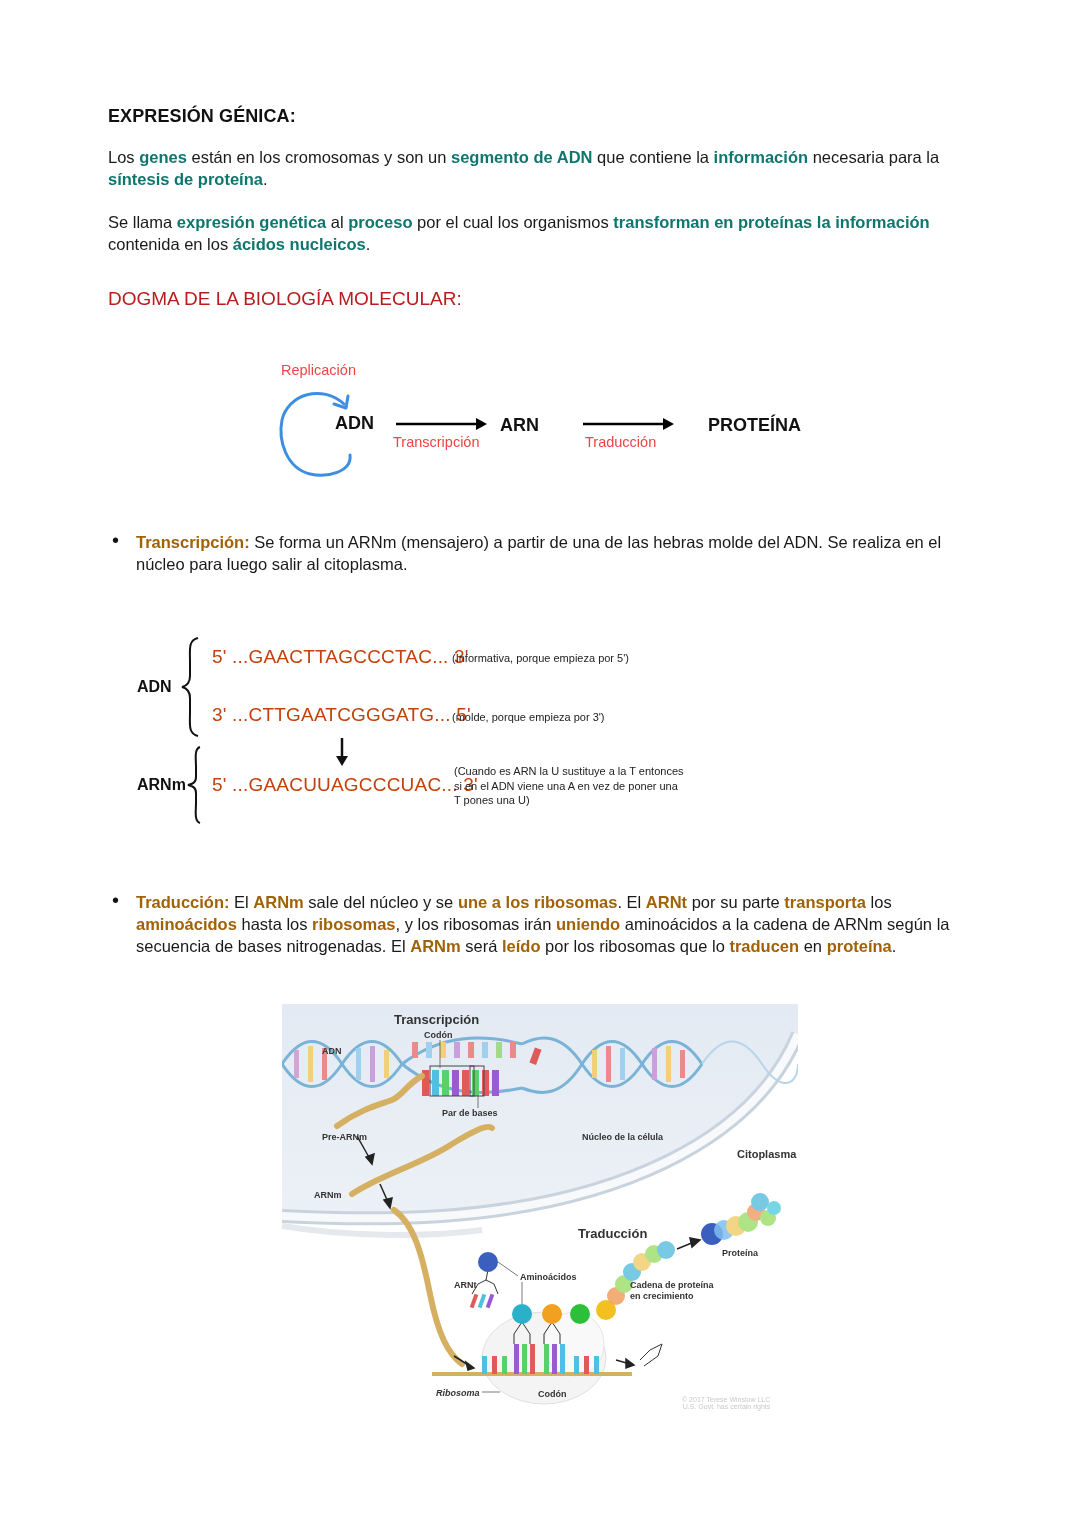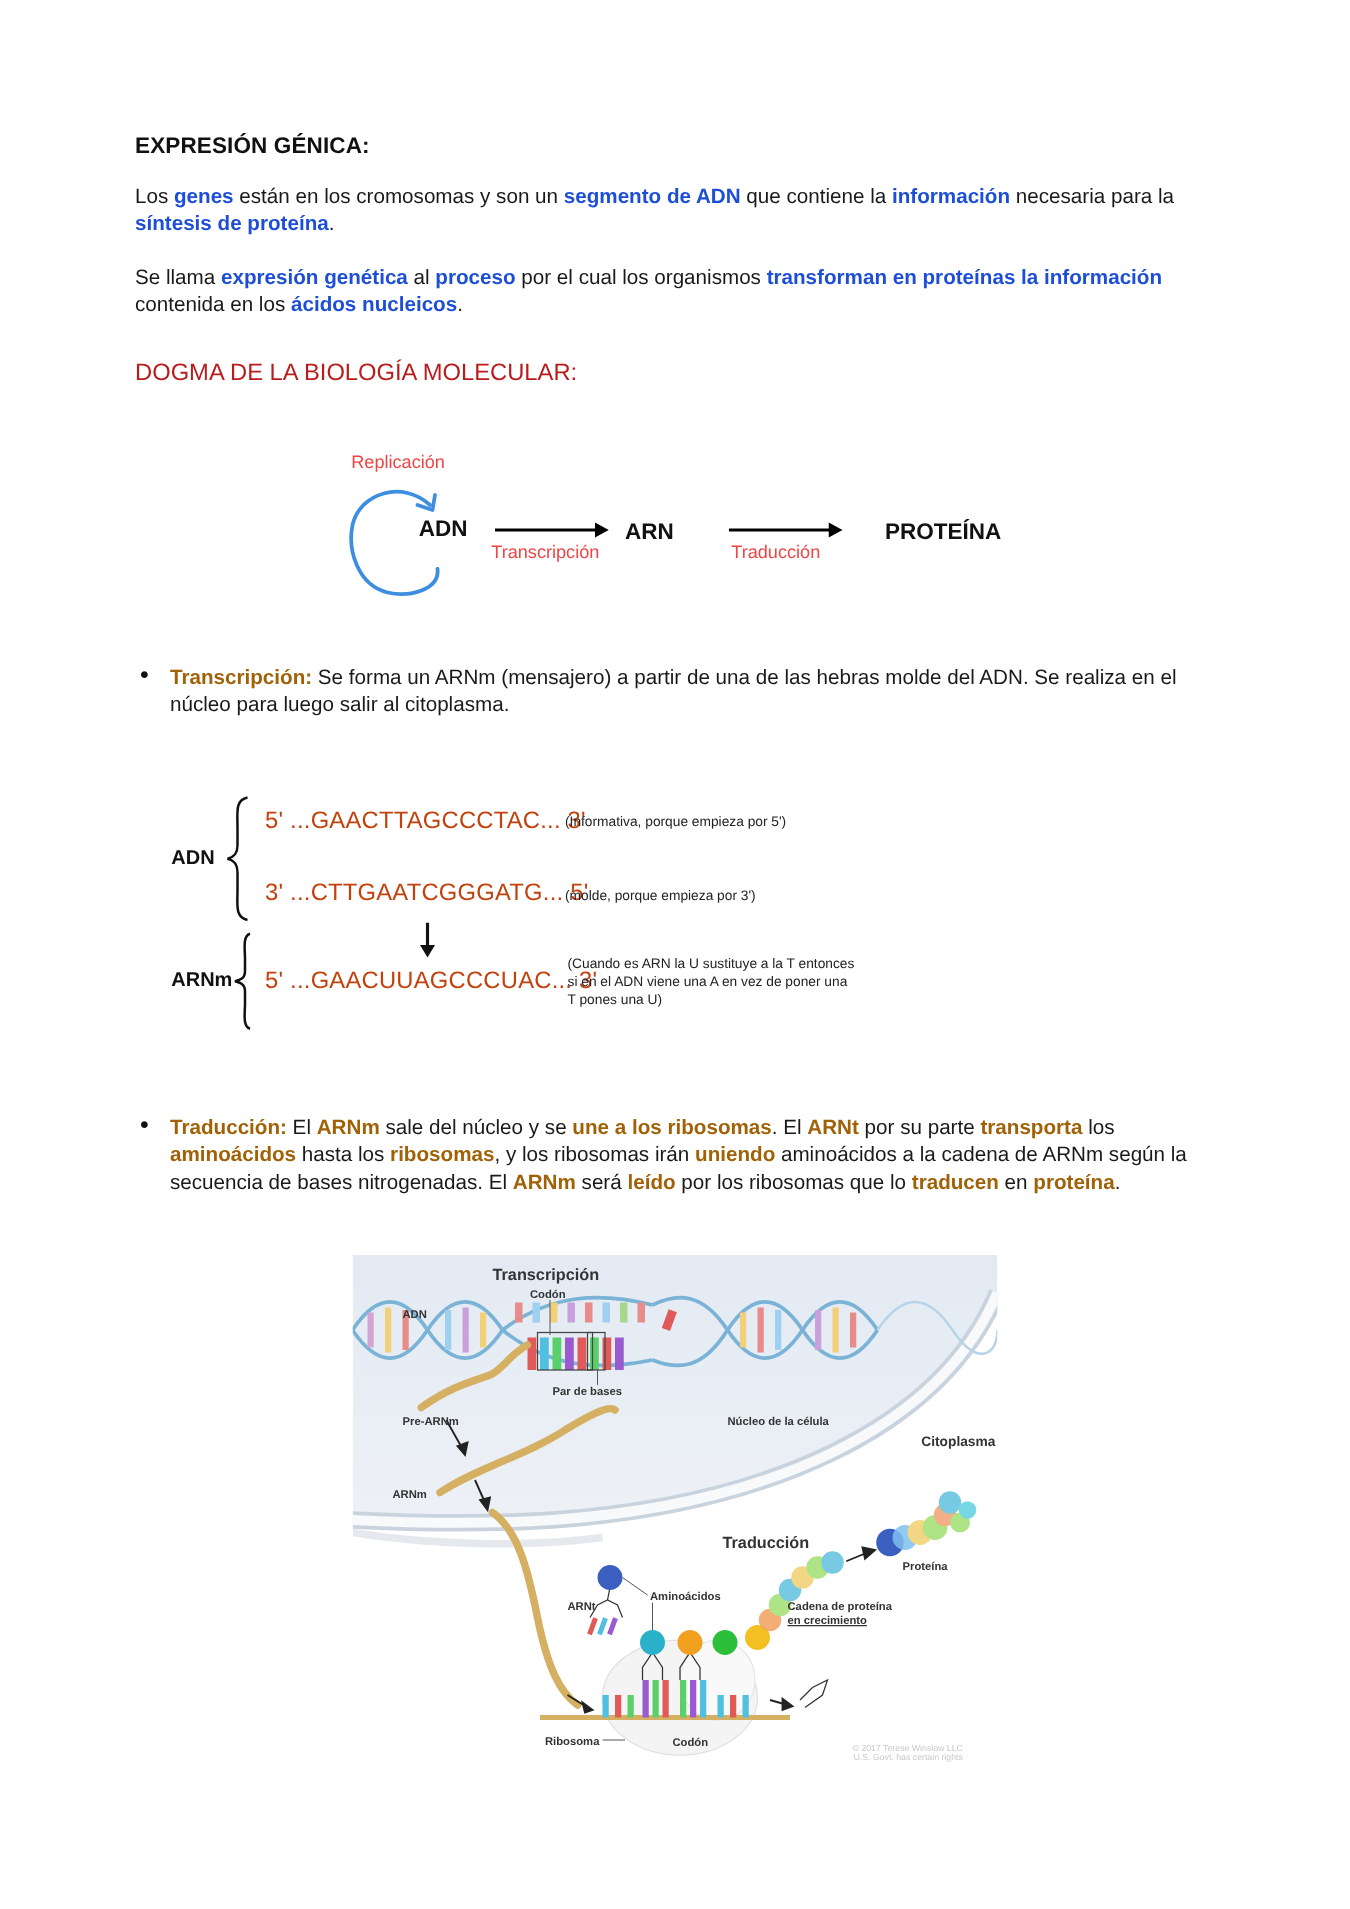--- a/index.html
+++ b/index.html
@@ -1,21 +1,21 @@
 <!DOCTYPE html>
 <html><head>
 <meta charset="utf-8">
 <style>
   html, body { margin:0; padding:0; background:#ffffff; }
   body { width:1080px; height:1527px; position:relative; overflow:hidden;
          font-family:"Liberation Sans", "DejaVu Sans", sans-serif; color:#111; }
   .abs { position:absolute; }
   .h1 { left:108px; top:106px; font-size:18px; font-weight:bold; letter-spacing:0.1px; }
   .para { left:108px; width:870px; font-size:16.5px; line-height:22px; color:#1a1a1a; }
-  .para b { font-weight:bold; color:#1d4ed8; }
+  .para b { font-weight:bold; color:#0f766e; }
   .h2 { left:108px; top:288px; font-size:19px; color:#b91c1c; }
   .bullet { left:112px; font-size:20px; }
   .bpara { left:136px; width:840px; font-size:16.5px; line-height:22px; color:#1a1a1a; }
   .bpara b { color:#a16207; }
   .dlabel { font-size:18px; font-weight:bold; color:#111; }
   .dsub { font-size:14.5px; color:#ef4444; }
   .seq { font-size:19px; color:#c2410c; letter-spacing:0.2px; }
   .note { font-size:11px; color:#222; line-height:14.5px; }
   .fig { left:282px; top:1004px; width:516px; height:412px; overflow:hidden; }
   .figtxt { position:absolute; font-size:10px; font-weight:bold; color:#333; white-space:nowrap; }
@@ -227,20 +227,20 @@
   <div class="figtxt" style="left:160px; top:104px; font-size:9px;">Par de bases</div>
   <div class="figtxt" style="left:12px; top:128px; font-size:9px;padding-left:28px;">Pre-ARNm</div>
   <div class="figtxt" style="left:300px; top:128px; font-size:9px;">Núcleo de la célula</div>
   <div class="figtxt" style="left:455px; top:144px; font-size:11px;">Citoplasma</div>
   <div class="figtxt" style="left:32px; top:186px; font-size:9px;">ARNm</div>
   <div class="figtitle" style="left:296px; top:222px;">Traducción</div>
   <div class="figtxt" style="left:440px; top:244px; font-size:9px;">Proteína</div>
   <div class="figtxt" style="left:172px; top:276px; font-size:9px;">ARNt</div>
   <div class="figtxt" style="left:238px; top:268px; font-size:9px;">Aminoácidos</div>
   <div class="figtxt" style="left:348px; top:276px; font-size:9px;">Cadena de proteína</div>
-  <div class="figtxt" style="left:348px; top:287px; font-size:9px;text-decoration:underline;">en crecimiento</div>
-  <div class="figtxt" style="left:154px; top:384px; font-size:9px;">Ribosoma</div>
+  <div class="figtxt" style="left:348px; top:287px; font-size:9px;">en crecimiento</div>
+  <div class="figtxt" style="left:154px; top:384px; font-size:9px;font-style:italic;">Ribosoma</div>
   <div class="figtxt" style="left:256px; top:385px; font-size:9px;">Codón</div>
   <div class="figtxt" style="left:400px; top:392px; font-size:7px; font-weight:normal; color:#c8c8c8; text-align:right;">
     <div>© 2017 Terese Winslow LLC</div>
     <div>U.S. Govt. has certain rights</div>
   </div>
 </div>
 
 </body></html>

